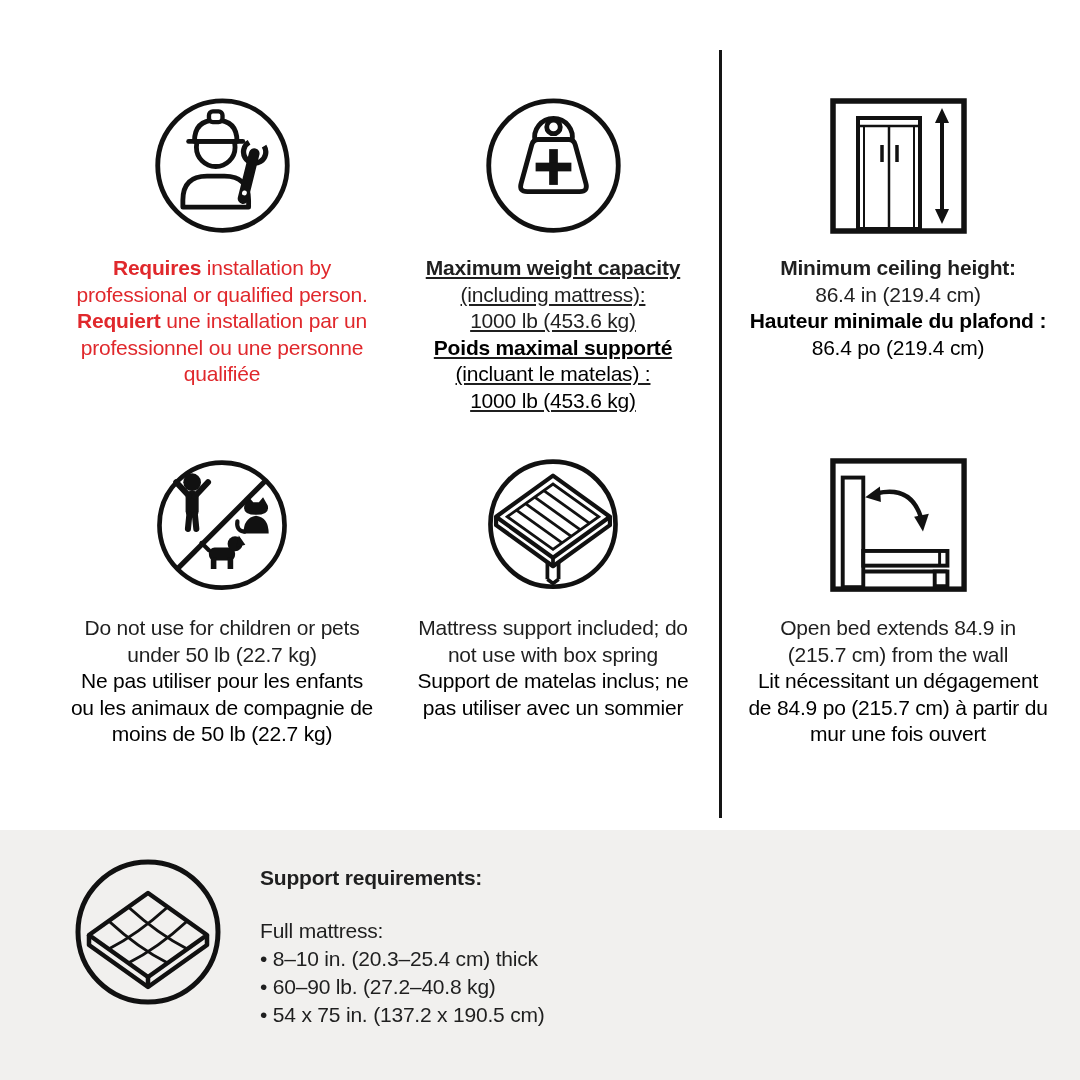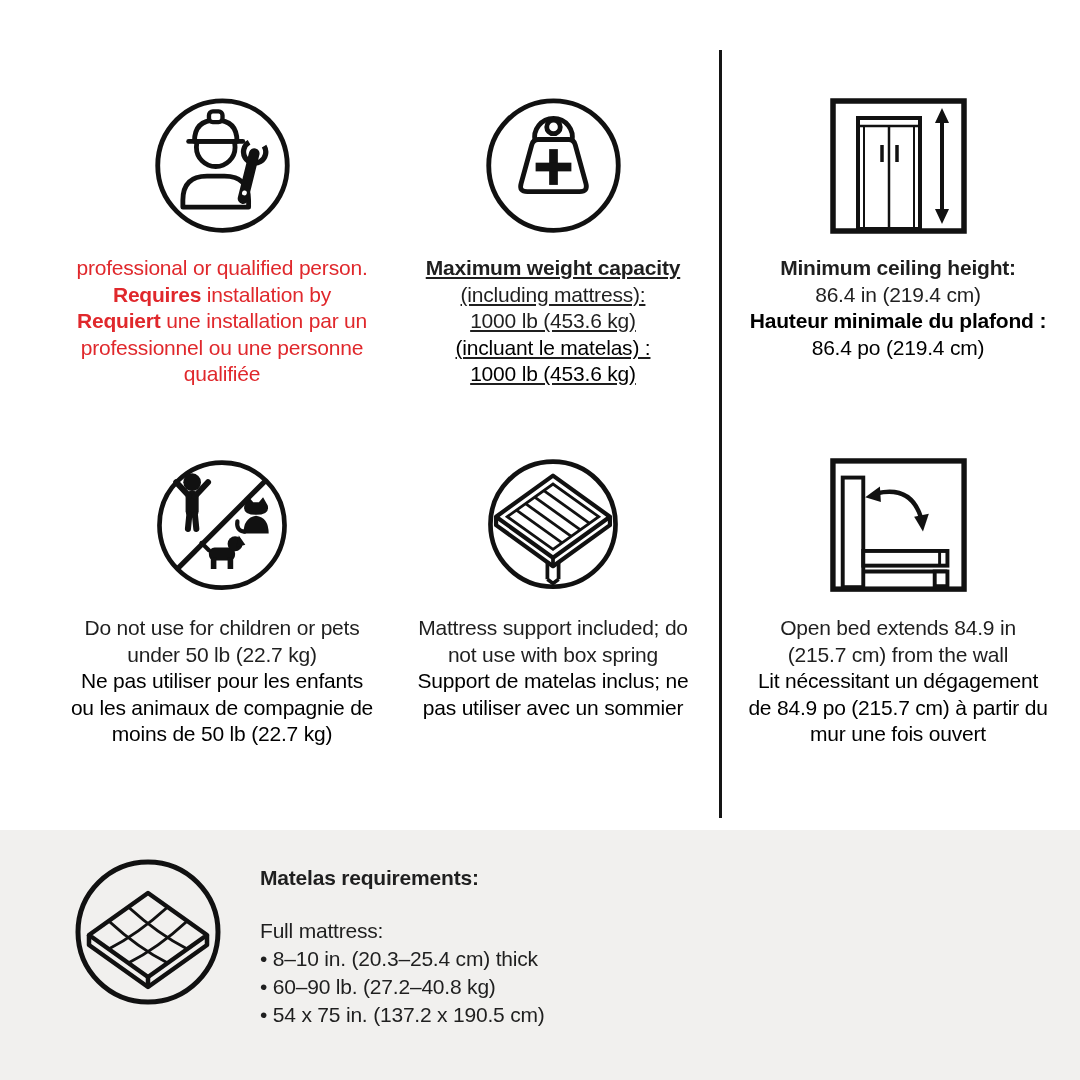--- a/index.html
+++ b/index.html
@@ -41,22 +41,22 @@
       <line x1="40" y1="48" x2="96" y2="48" stroke="#111" stroke-width="5" stroke-linecap="round"></line>
       <path d="M 34,116 v-7 q 0,-25 25,-25 h 18 q 25,0 25,25 v 7 z" fill="#fff" stroke="#111" stroke-width="5" stroke-linejoin="round"></path>
       <g transform="rotate(14 103 80)">
         <path class="s" d="M 95,50 A 11.5,11.5 0 1 0 111,50" stroke-width="5.5"></path>
         <line x1="103" y1="60" x2="103" y2="108" stroke="#111" stroke-width="11" stroke-linecap="round"></line>
         <circle cx="103" cy="102" r="2.5" fill="#fff"></circle>
       </g>
     </svg>
   </div>
   <div class="txt red">
+    <div class="line"><span class="b">Requires</span><span> installation by</span></div>
     <div class="line"><span>professional or qualified person.</span></div>
-    <div class="line"><span class="b">Requires</span><span> installation by</span></div>
     <div class="line"><span class="b">Requiert</span><span> une installation par un</span></div>
     <div class="line"><span>professionnel ou une personne</span></div>
     <div class="line"><span>qualifiée</span></div>
   </div>
 </div>
 
 <div class="panel" style="left:393px;top:95px;width:320px;text-decoration:underline;">
   <div class="iconbox">
     <svg width="145" height="145" viewBox="0 0 150 150">
       <circle class="s" cx="75" cy="73" r="67" stroke-width="5"></circle>
@@ -64,20 +64,21 @@
       <path d="M 59,46 h 32 q 5,0 6.5,5.5 l 11,40 q 2.5,8.5 -6.5,8.5 H 48 q -9,0 -6.5,-8.5 l 11,-40 Q 54,46 59,46 z" fill="#fff" stroke="#111" stroke-width="5" stroke-linejoin="round"></path>
       <circle class="s" cx="75" cy="33" r="7" stroke-width="5"></circle>
       <rect x="70.5" y="56" width="9" height="37" fill="#111"></rect>
       <rect x="56.5" y="70" width="37" height="9" fill="#111"></rect>
     </svg>
   </div>
   <div class="txt">
     <div class="line b">Maximum weight capacity</div>
     <div class="line">(including mattress):</div>
     <div class="line">1000 lb (453.6 kg)</div>
+    <div class="line b gray">Poids maximal supporté</div>
     <div class="line gray">(incluant le matelas) :</div>
     <div class="line gray">1000 lb (453.6 kg)</div>
   </div>
 </div>
 
 <div class="panel" style="left:726px;top:95px;width:344px;text-align:center;">
   <div class="iconbox">
     <svg width="137" height="136" viewBox="0 0 137 136" style="margin-top:3px;">
       <rect class="s" x="3" y="3" width="131" height="130" stroke-width="5.5"></rect>
       <rect x="28" y="20" width="62" height="111" fill="#fff" stroke="#111" stroke-width="4"></rect>
@@ -188,21 +189,21 @@
       <polygon points="17,79 76,37 135,79 76,121" fill="#f1f0ee" stroke="#111" stroke-width="4.5" stroke-linejoin="round"></polygon>
       <path class="s" d="M 17,79 L 17,89 L 76,131 L 135,89 L 135,79" stroke-width="4.5" stroke-linejoin="round"></path>
       <line x1="76" y1="121" x2="76" y2="131" stroke="#111" stroke-width="4.5"></line>
       <path class="s" d="M 36.7,65 Q 66,92 95.7,107" stroke-width="3"></path>
       <path class="s" d="M 56.3,51 Q 86,78 115.3,93" stroke-width="3"></path>
       <path class="s" d="M 36.7,93 Q 66,78 95.7,51" stroke-width="3"></path>
       <path class="s" d="M 56.3,107 Q 86,92 115.3,65" stroke-width="3"></path>
     </svg>
   </div>
   <div class="mcol en">
-    <div class="title">Matelas requirements:</div>
+    <div class="title">Support requirements:</div>
     <div>Full mattress:</div>
     <ul>
       <li>8–10 in. (20.3–25.4 cm) thick</li>
       <li>60–90 lb. (27.2–40.8 kg)</li>
       <li>54 x 75 in. (137.2 x 190.5 cm)</li>
     </ul>
   </div>
 </div>
 
 </body></html>

